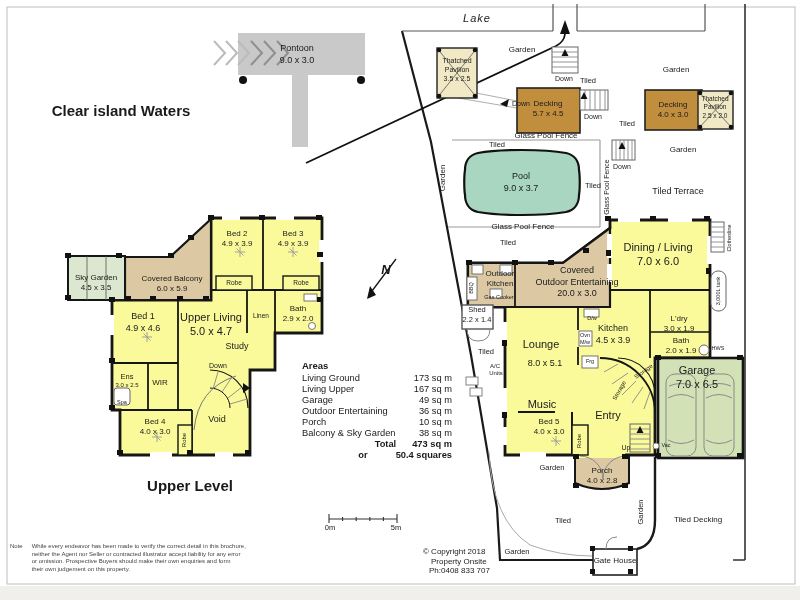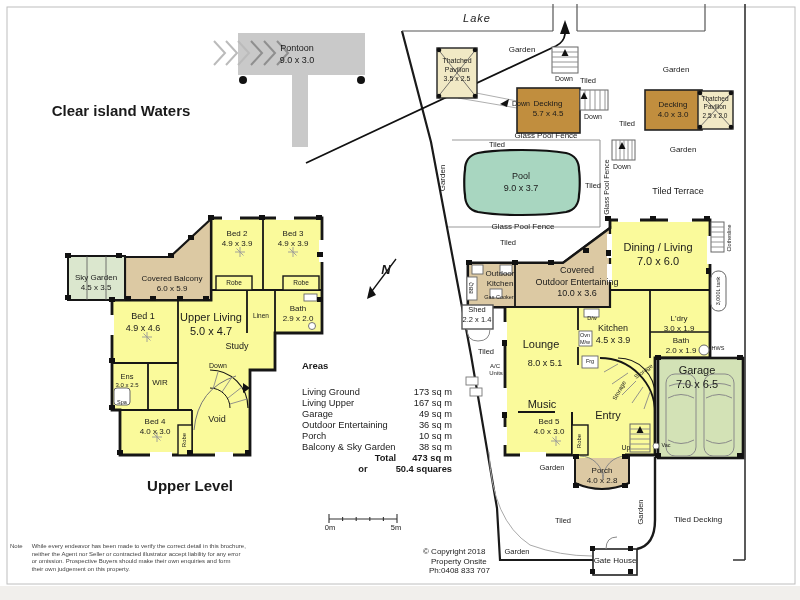--- a/index.html
+++ b/index.html
@@ -14,21 +14,21 @@
   .b{font-weight:bold;}
   .i{font-style:italic;}
   .s55{font-size:5.5px;} .s6{font-size:6px;} .s65{font-size:6.5px;} .s7{font-size:7px;}
   .s75{font-size:7.5px;} .s8{font-size:8px;} .s9{font-size:9px;} .s95{font-size:11px;}
   .s11{font-size:11px;letter-spacing:1px;font-style:italic;} .s13{font-size:13px;} .s15{font-size:15px;} .s155{font-size:15.5px;}
   .pil{fill:#111;}
   .hatch{stroke:#888;stroke-width:.9;fill:none;}
   .door{stroke:#888;stroke-width:1;fill:none;}
   .fan{stroke:#999;stroke-width:.9;fill:none;}
   #areas{position:absolute;left:302px;top:360px;width:150px;z-index:5;color:#1a1a1a;}
-  #areas .hd{font-weight:bold;font-size:9.5px;margin-bottom:16px;}
+  #areas .hd{font-weight:bold;font-size:9.5px;margin-bottom:2px;}
   #areas .row{display:flex;justify-content:space-between;font-size:9.3px;line-height:11px;}
   #areas .row.tot{justify-content:flex-end;gap:16px;font-weight:bold;}
   #areas .row.orr{justify-content:flex-end;gap:28px;font-weight:bold;}
   #note{position:absolute;left:10px;top:543px;display:flex;gap:9px;z-index:5;color:#444;}
   #note .nlab{font-size:6px;}
   #note .nlines{font-size:6px;line-height:7.6px;}
   #copyright{position:absolute;left:423px;top:547px;font-size:8px;line-height:9.5px;z-index:5;color:#222;}
 </style>
 </head>
 <body>
@@ -384,21 +384,21 @@
 <div class="lbl s55" style="left:585px;top:343px">M/w</div>
 <div class="lbl s55" style="left:590px;top:362px">Frg</div>
 
 <div class="lbl s95" style="left:658px;top:254px">
   <span>Dining / Living</span>
   <span>7.0 x 6.0</span>
 </div>
 <div class="lbl s9" style="left:577px;top:283px">
   <span>Covered</span>
   <span>Outdoor Entertaining</span>
-  <span>10.0 x 3.6</span>
+  <span>20.0 x 3.0</span>
 </div>
 <div class="lbl s8" style="left:500px;top:279px">
   <span>Outdoor</span>
   <span>Kitchen</span>
 </div>
 <div class="lbl s75" style="left:477px;top:315px">
   <span>Shed</span>
   <span>2.2 x 1.4</span>
 </div>
 <div class="lbl s95" style="left:541px;top:344px">Lounge</div>

